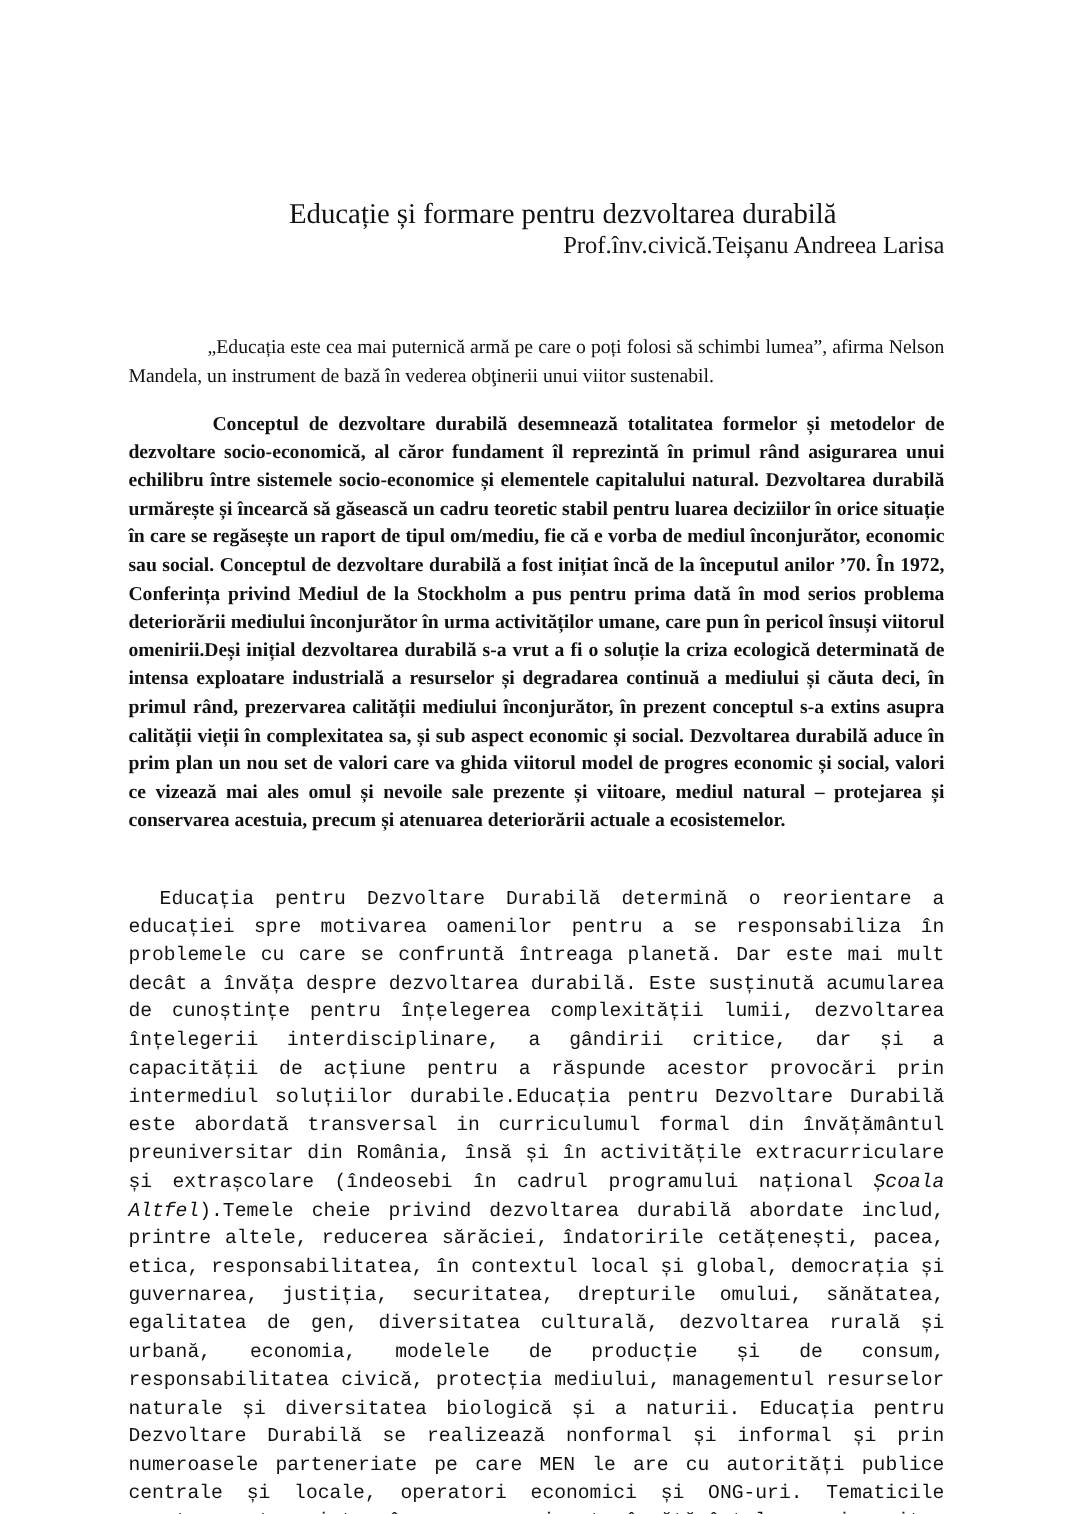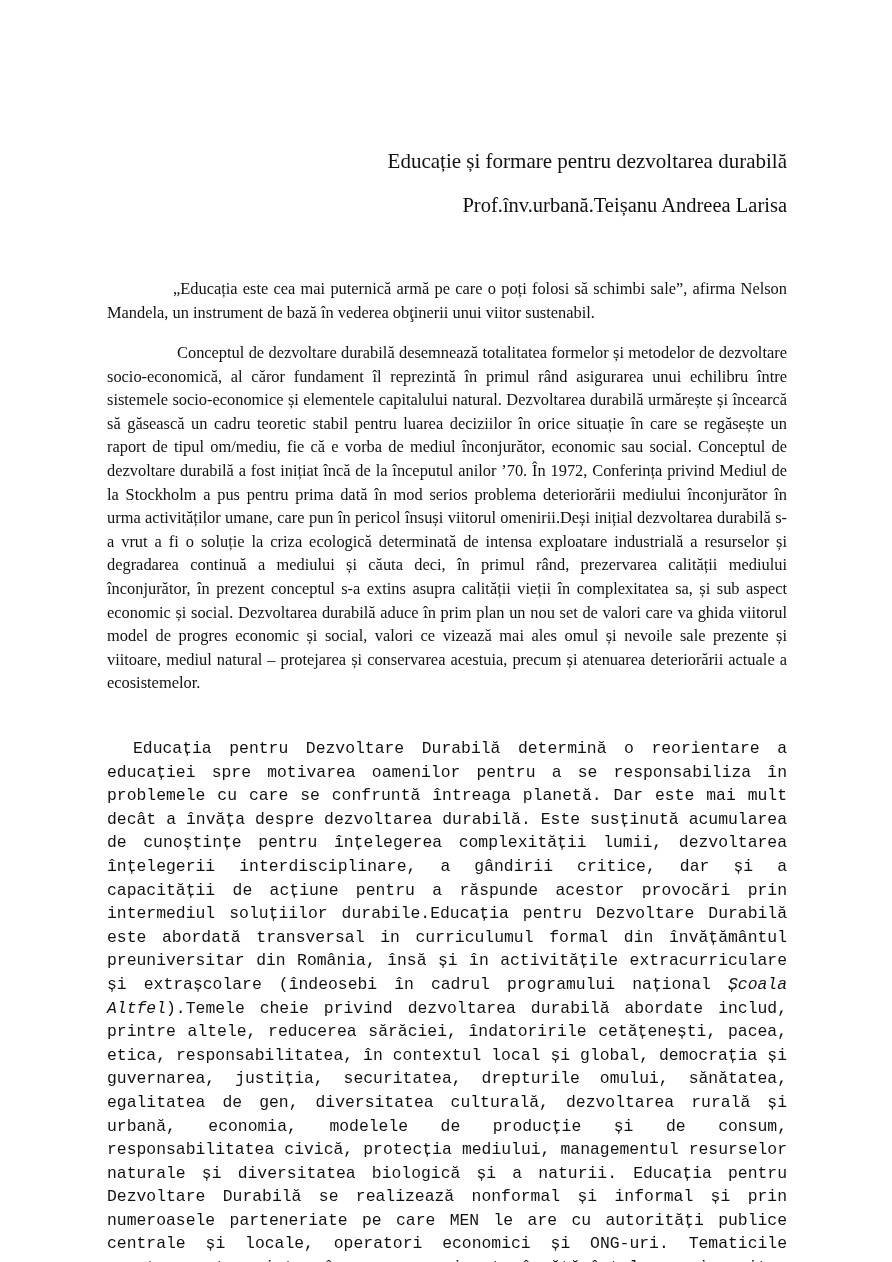--- a/index.html
+++ b/index.html
@@ -16,25 +16,25 @@
       color: #111111;
     }
     .page {
       position: absolute;
       left: 107px;
       top: 0;
       width: 680px;
     }
     .title {
       position: absolute;
-      top: 148px;
+      top: 166px;
       left: 0;
       width: 680px;
-      text-align: right;
-      font-size: 21px;
+      text-align: center;
+      font-size: 24px;
       line-height: 26px;
       white-space: nowrap;
       padding-left: 44px;
       box-sizing: border-box;
     }
     .author {
       position: absolute;
       top: 192px;
       right: 0;
       font-size: 20.5px;
@@ -45,29 +45,29 @@
     .para {
       position: absolute;
       left: 0;
       width: 680px;
       font-size: 16.4px;
       line-height: 23.6px;
       text-align: justify;
       margin: 0;
     }
     .p1 { top: 277px; text-indent: 66px; }
-    .p2 { top: 341px; text-indent: 70px; }
+    .p2 { top: 341px; text-indent: 70px; font-weight: bold; }
     .p3 { top: 737px; text-indent: 26px; font-family: Liberation Mono, monospace; }
     .para .it { font-style: italic; }
   </style>
 </head>
 <body>
 
 <div class="page">
   <div class="title">Educație și formare pentru dezvoltarea durabilă</div>
-  <div class="author">Prof.înv.urbană.Teișanu Andreea Larisa</div>
+  <div class="author">Prof.înv.civică.Teișanu Andreea Larisa</div>
 
-  <p class="para p1">„Educația este cea mai puternică armă pe care o poți folosi să schimbi sale”, afirma Nelson Mandela, un instrument de bază în vederea obţinerii unui viitor sustenabil.</p>
+  <p class="para p1">„Educația este cea mai puternică armă pe care o poți folosi să schimbi lumea”, afirma Nelson Mandela, un instrument de bază în vederea obţinerii unui viitor sustenabil.</p>
 
   <p class="para p2">Conceptul de dezvoltare durabilă desemnează totalitatea formelor și metodelor de dezvoltare socio-economică, al căror fundament îl reprezintă în primul rând asigurarea unui echilibru între sistemele socio-economice și elementele capitalului natural. Dezvoltarea durabilă urmărește și încearcă să găsească un cadru teoretic stabil pentru luarea deciziilor în orice situație în care se regăsește un raport de tipul om/mediu, fie că e vorba de mediul înconjurător, economic sau social. Conceptul de dezvoltare durabilă a fost inițiat încă de la începutul anilor ’70. În 1972, Conferința privind Mediul de la Stockholm a pus pentru prima dată în mod serios problema deteriorării mediului înconjurător în urma activităților umane, care pun în pericol însuși viitorul omenirii.Deși inițial dezvoltarea durabilă s-a vrut a fi o soluție la criza ecologică determinată de intensa exploatare industrială a resurselor și degradarea continuă a mediului și căuta deci, în primul rând, prezervarea calității mediului înconjurător, în prezent conceptul s-a extins asupra calității vieții în complexitatea sa, și sub aspect economic și social. Dezvoltarea durabilă aduce în prim plan un nou set de valori care va ghida viitorul model de progres economic și social, valori ce vizează mai ales omul și nevoile sale prezente și viitoare, mediul natural – protejarea și conservarea acestuia, precum și atenuarea deteriorării actuale a ecosistemelor.</p>
 
   <p class="para p3"><span>Educația pentru Dezvoltare Durabilă  determină o reorientare a educației spre motivarea oamenilor pentru a se responsabiliza în problemele cu care se confruntă întreaga planetă. Dar este mai mult decât a învăța despre dezvoltarea durabilă. Este susținută acumularea de cunoștințe pentru înțelegerea complexității lumii, dezvoltarea înțelegerii interdisciplinare, a gândirii critice, dar și a capacității de acțiune pentru a răspunde acestor provocări prin intermediul soluțiilor durabile.Educația pentru Dezvoltare Durabilă este abordată transversal in curriculumul formal din învățământul preuniversitar din România, însă și în activitățile extracurriculare și extrașcolare (îndeosebi în cadrul programului național </span><span class="it">Școala Altfel</span><span>).Temele cheie privind dezvoltarea durabilă abordate includ, printre altele, reducerea sărăciei, îndatoririle cetățenești, pacea, etica, responsabilitatea, în contextul local și global, democrația și guvernarea, justiția, securitatea, drepturile omului, sănătatea, egalitatea de gen, diversitatea culturală, dezvoltarea rurală și urbană, economia, modelele de producție și de consum, responsabilitatea civică, protecția mediului, managementul resurselor naturale și diversitatea biologică și a naturii. Educația pentru Dezvoltare Durabilă se realizează nonformal și informal și prin numeroasele parteneriate pe care MEN le are cu autorități publice centrale și locale, operatori economici și ONG-uri. Tematicile acestor parteneriate, în ceea ce privește învățământul preuniversitar se referă la reducerea sărăciei, drepturi civile și responsabilități</span></p>
 </div>
 
 </body></html>

